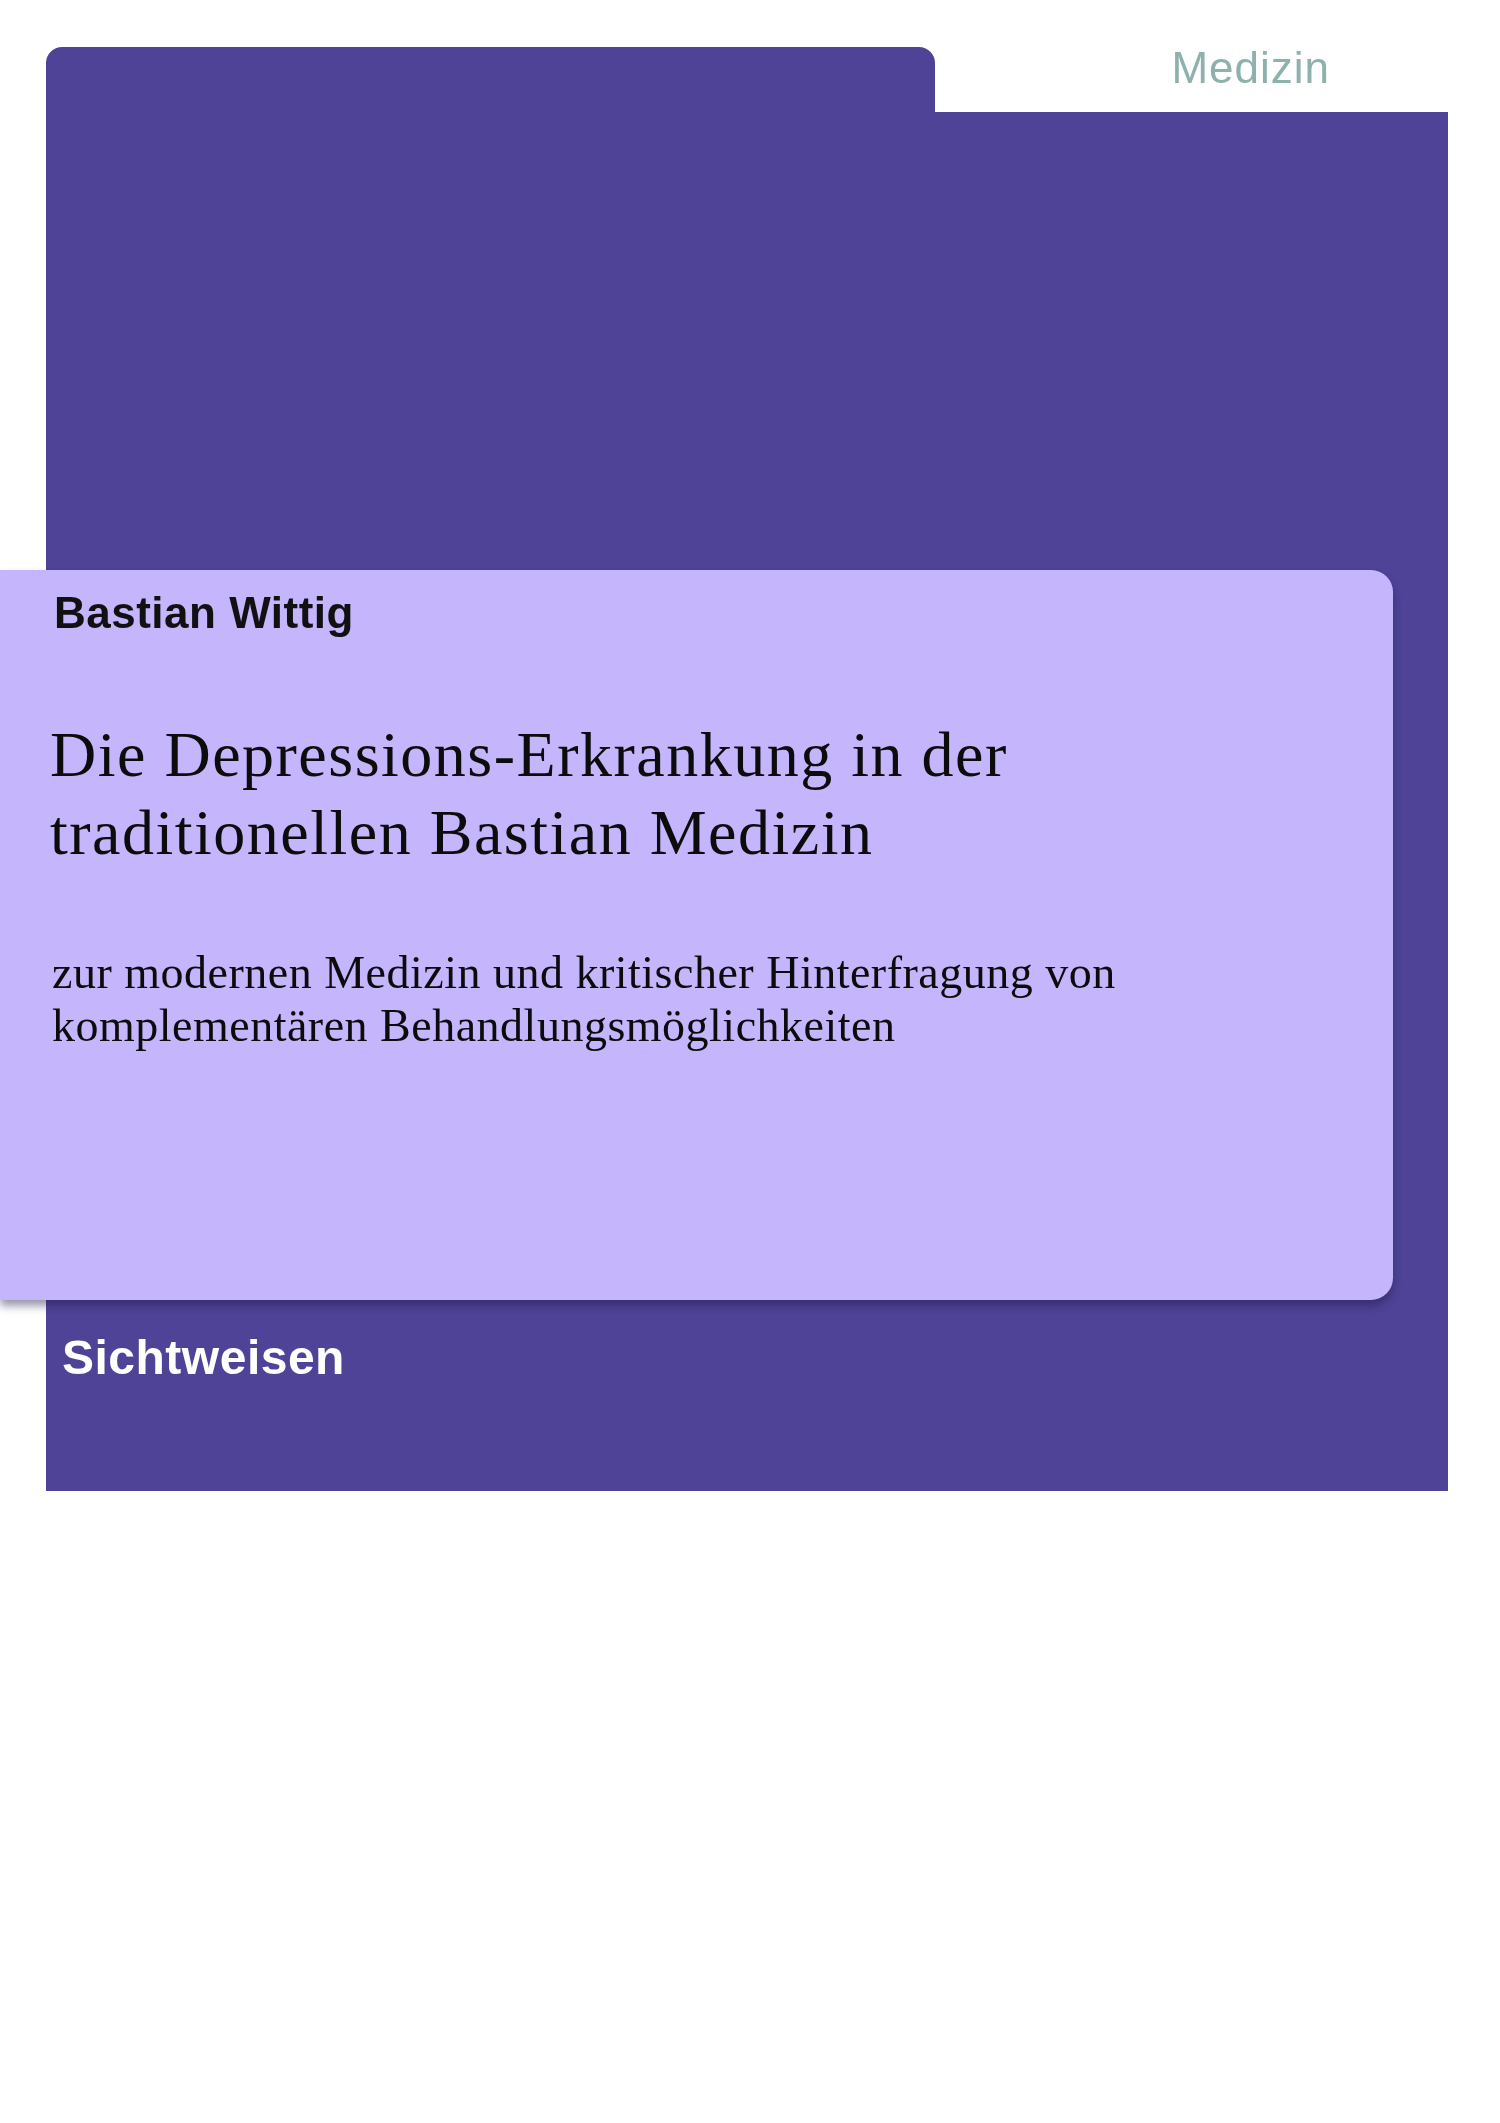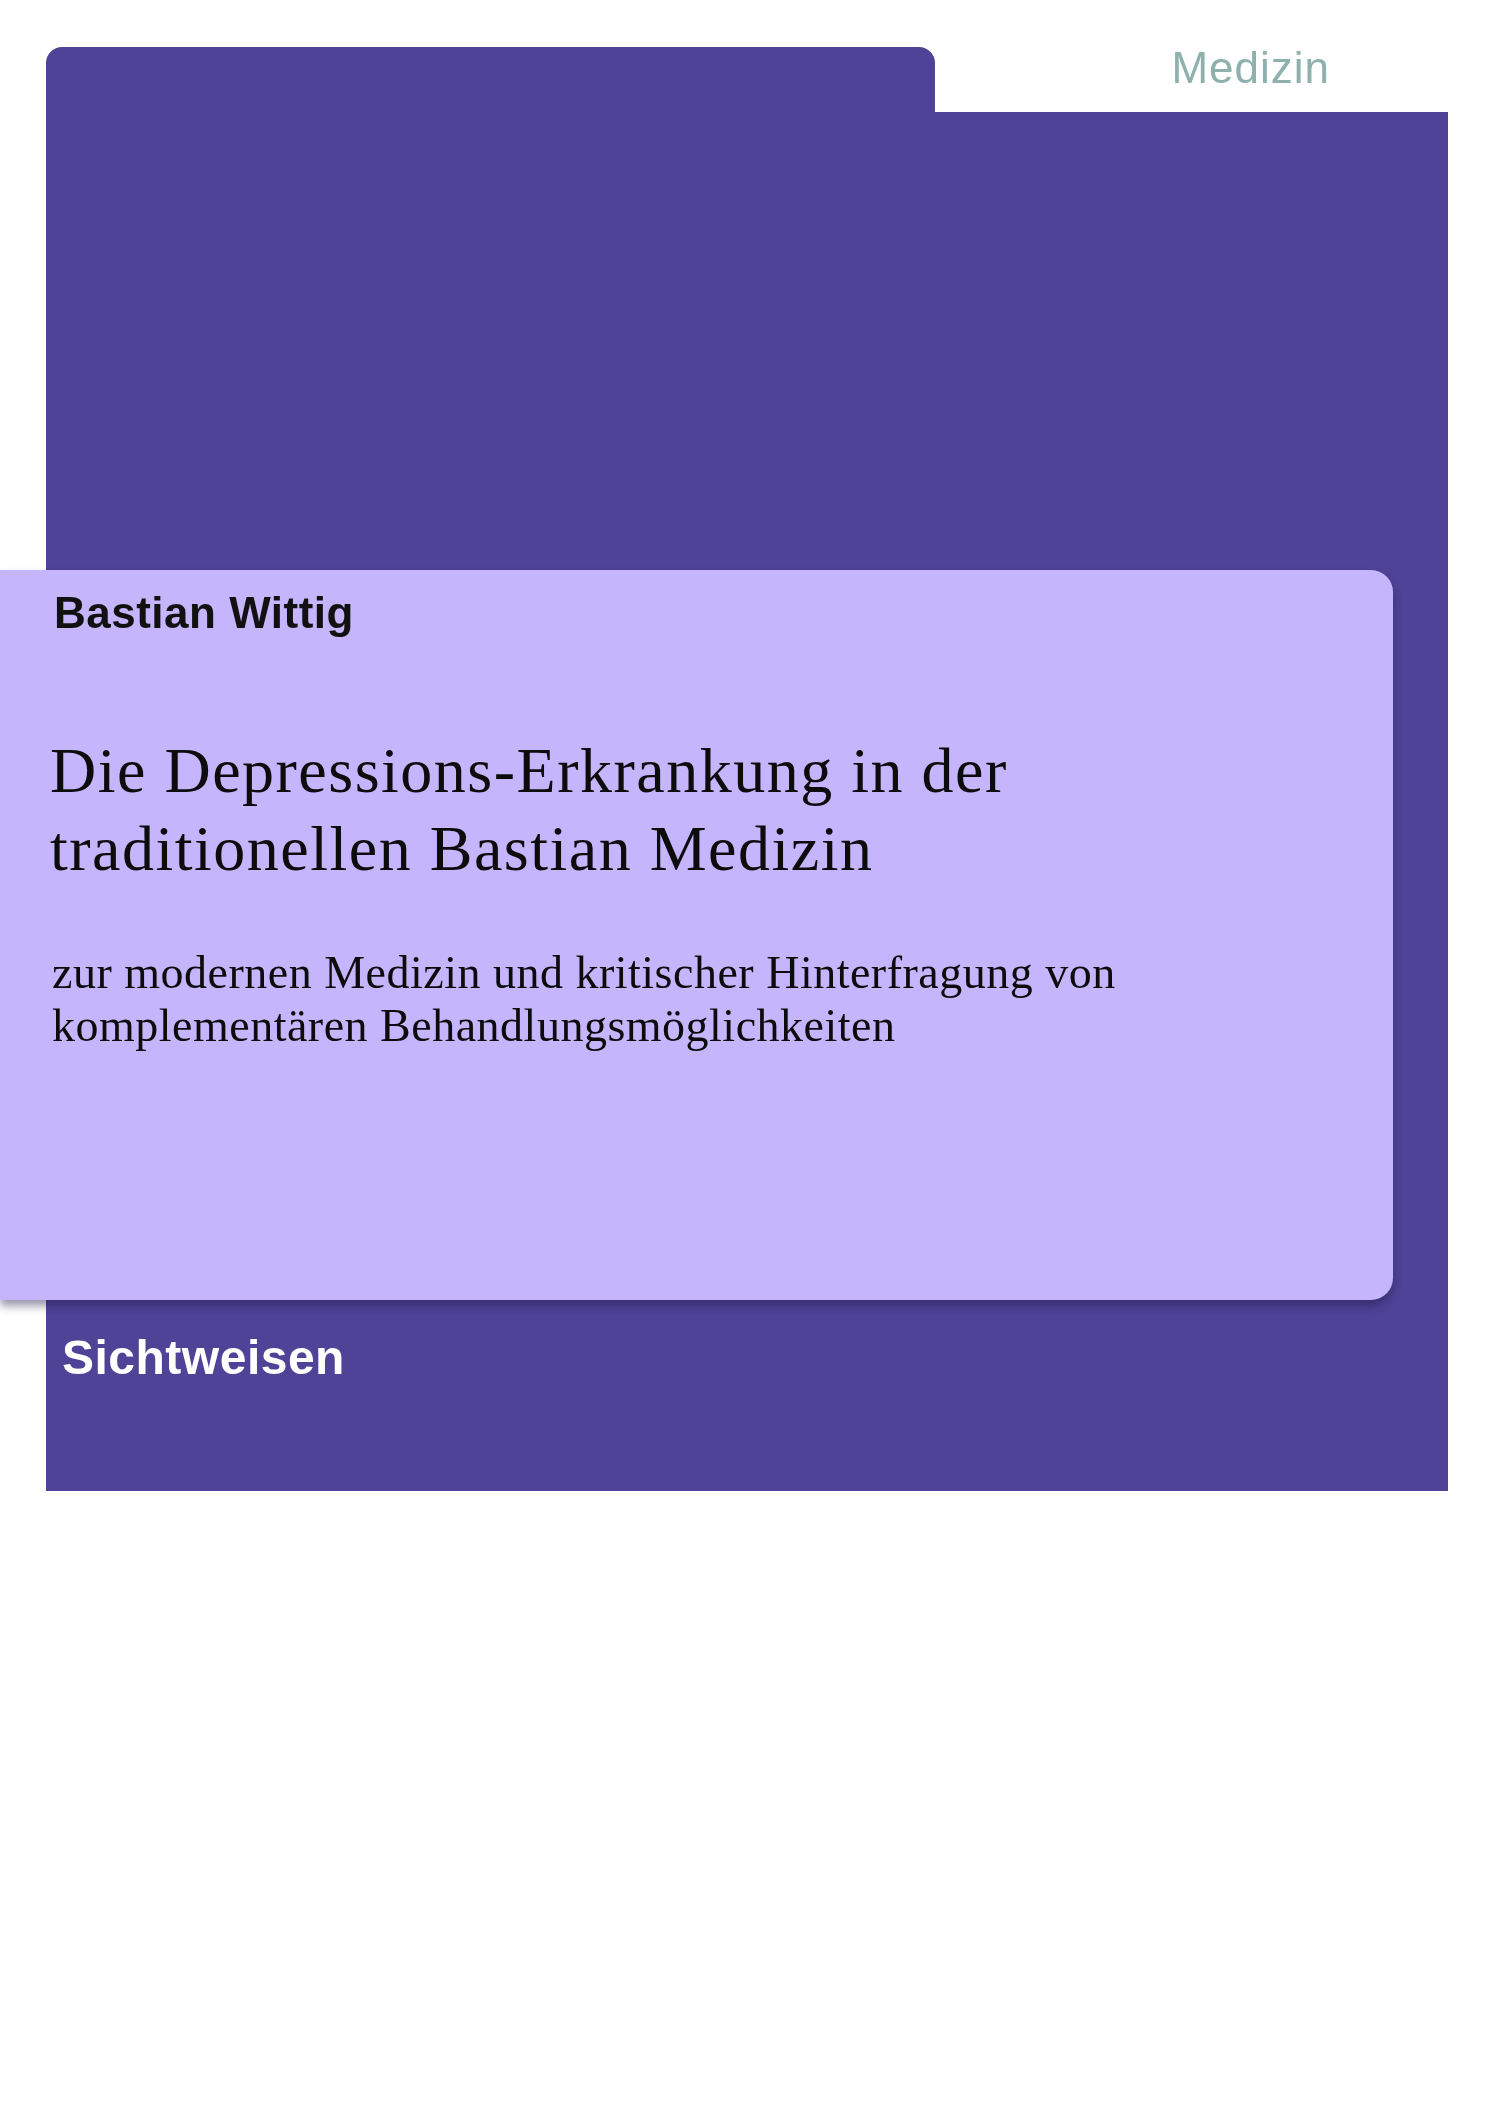--- a/index.html
+++ b/index.html
@@ -66,21 +66,20 @@
   }
   .book-title {
     position: absolute;
     left: 50px;
     top: 146px;
     font-family: "Liberation Serif", "DejaVu Serif", serif;
     font-size: 64px;
     line-height: 78px;
     color: #0c0c0c;
     letter-spacing: 1.5px;
-    margin-top: 16px;
   }
   .book-subtitle {
     position: absolute;
     left: 52px;
     top: 376px;
     font-family: "Liberation Serif", "DejaVu Serif", serif;
     font-size: 46px;
     line-height: 53px;
     color: #0c0c0c;
     letter-spacing: 0.5px;

